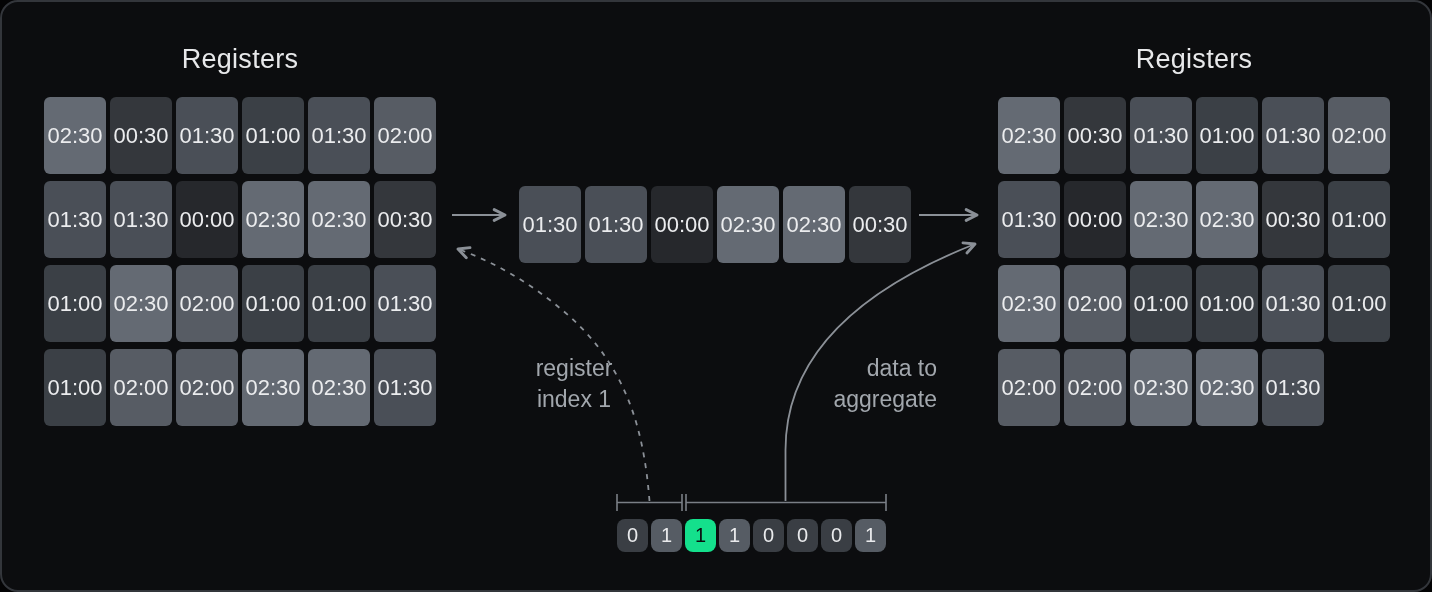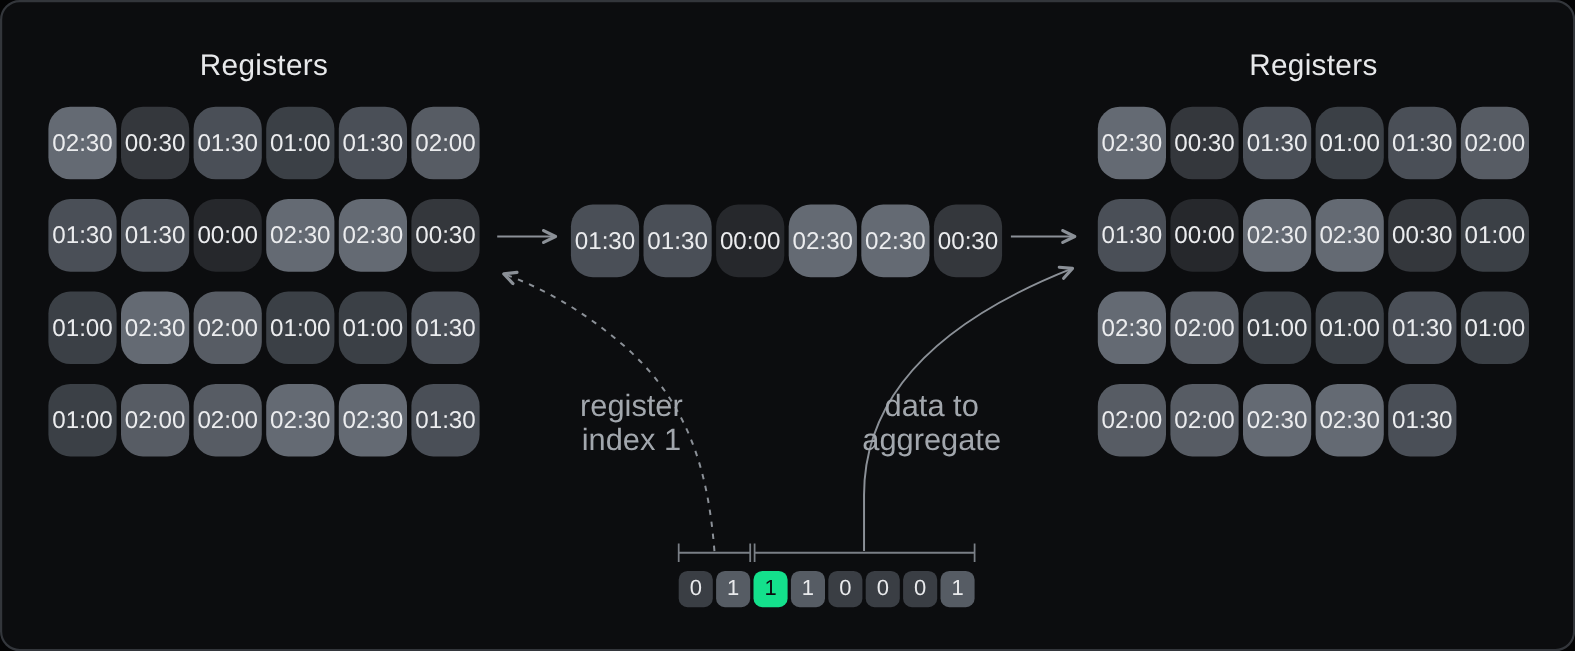--- a/index.html
+++ b/index.html
@@ -11,27 +11,27 @@
   .grid-title{
     position:absolute;width:392px;text-align:center;
     font-size:27px;font-weight:500;color:#e7e8ea;letter-spacing:.3px;
   }
   .reg-grid{
     position:absolute;display:grid;grid-template-columns:repeat(6,62px);
     grid-auto-rows:62px;column-gap:4px;row-gap:22px;
   }
   .row-strip{position:absolute;display:flex;gap:4px;}
   .cell{
-    width:62px;height:66px;border-radius:20px;
+    width:62px;height:77px;border-radius:6px;
     display:flex;align-items:center;justify-content:center;
     font-size:22px;color:#ebecee;
   }
   .annot{
     position:absolute;text-align:center;color:#a2a7ad;
-    font-size:28px;line-height:31px;
+    font-size:23px;line-height:31px;
   }
   .hash-label{
     position:absolute;left:300px;top:519px;width:307px;text-align:right;
     font-size:27px;line-height:31px;color:#e4e5e7;
   }
   #bits{position:absolute;left:615px;top:517px;display:flex;gap:3px;}
   .bit{
     width:31px;height:33px;border-radius:8px;
     display:flex;align-items:center;justify-content:center;
     font-size:20px;color:#e9eaec;
@@ -121,21 +121,21 @@
     <path d="M 783.5 499 L 783.5 448 C 783.5 368 836 296 973 242" fill="none" stroke="#8b9097" stroke-width="1.8" marker-end="url(#ah)"></path>
     <path d="M 615 492 V 509 M 615 500.5 H 680 M 680 492 V 509" fill="none" stroke="#7a7f86" stroke-width="1.6"></path>
     <path d="M 684 492 V 509 M 684 500.5 H 884 M 884 492 V 509" fill="none" stroke="#7a7f86" stroke-width="1.6"></path>
   </svg>
 
   <div class="annot" style="left:492px;top:351px;width:160px;">
     <div>register</div>
     <div>index 1</div>
   </div>
 
-  <div class="annot" style="left:755px;top:351px;width:180px;">
+  <div class="annot" style="left:755px;top:351px;width:180px;text-align:right;">
     <div>data to</div>
     <div>aggregate</div>
   </div>
 
 
   <div id="bits">
       <div class="bit" style="background: rgb(58, 62, 68);">0</div>
       <div class="bit" style="background: rgb(86, 92, 100);">1</div>
       <div class="bit" style="background: rgb(20, 224, 140); color: rgb(12, 13, 15);">1</div>
       <div class="bit" style="background: rgb(86, 92, 100);">1</div>

